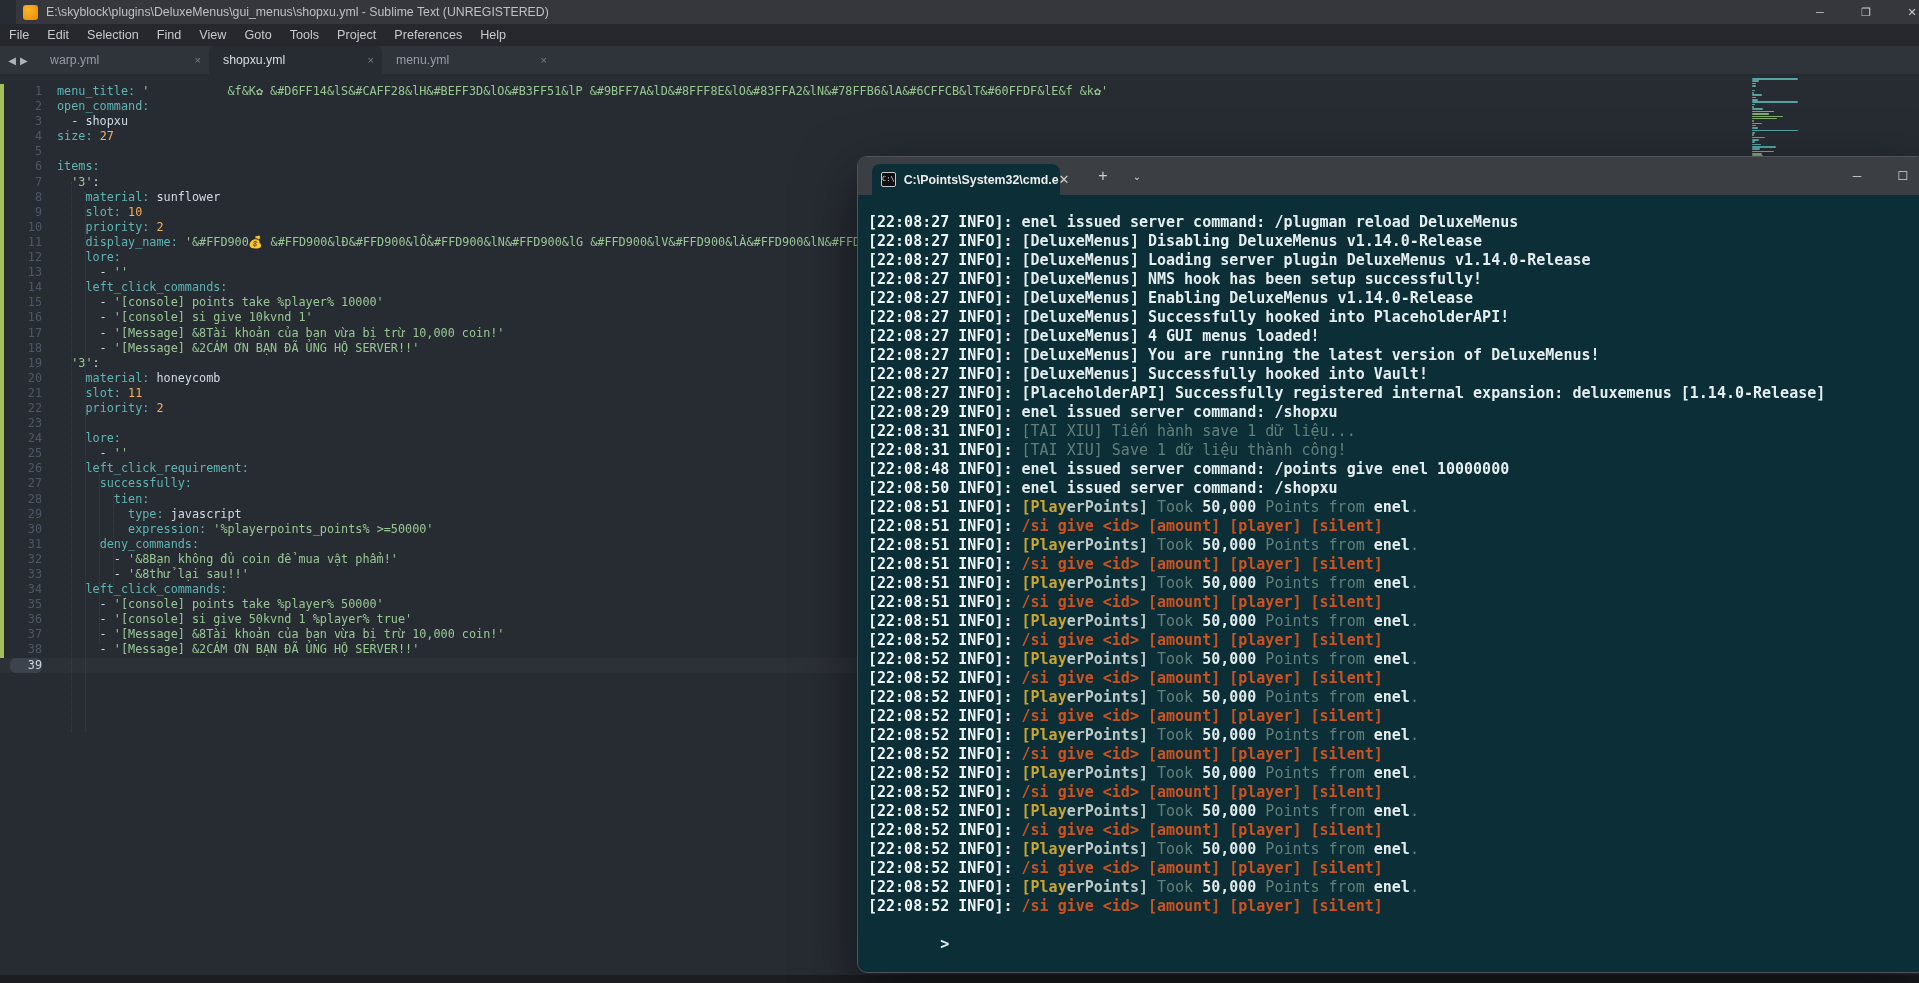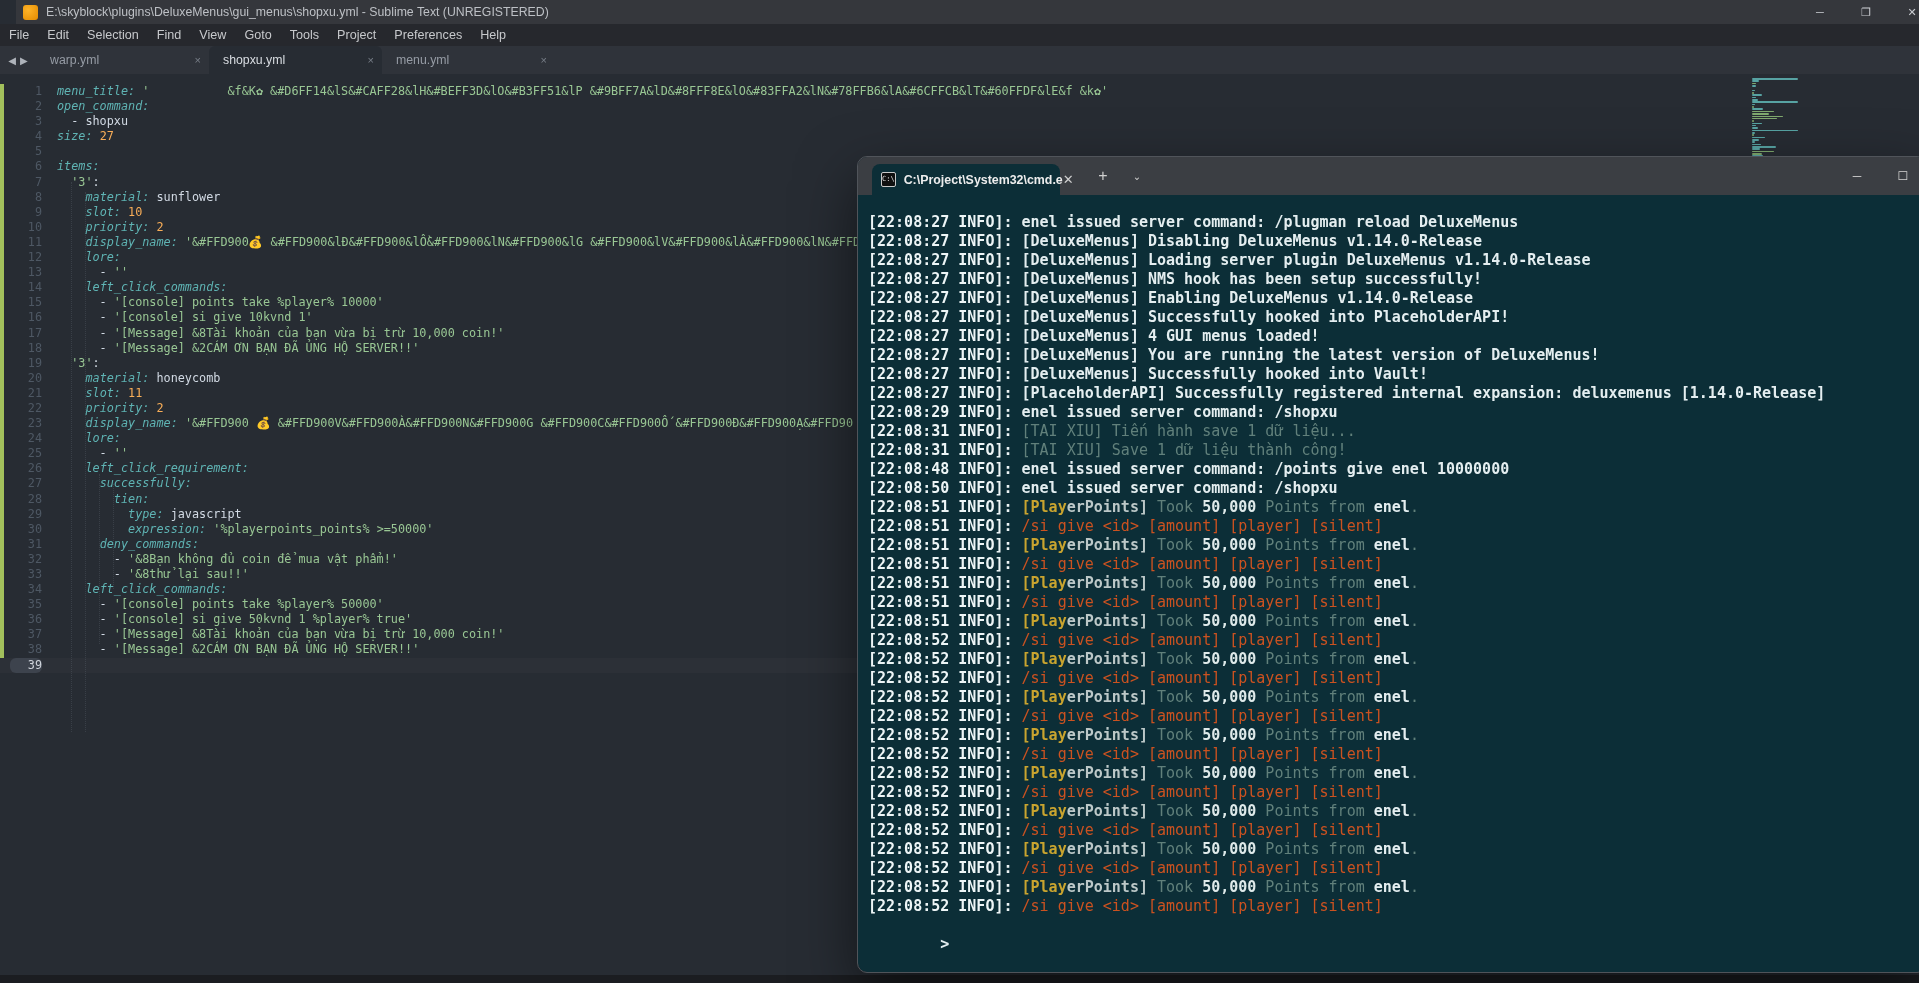--- a/index.html
+++ b/index.html
@@ -29,21 +29,21 @@
   
   #editor{position:absolute;left:0;top:74px;width:100%;height:901px;background:var(--editor-bg,#272C33);}
   #code-lines{position:absolute;left:0;top:10px;width:100%;
               font-family:"DejaVu Sans Mono",monospace;font-size:11.8px;}
   .code-line{display:flex;height:15.1px;line-height:15.1px;white-space:pre;}
   .gbar{width:4px;margin-right:6px;}
   .gbar.on{background:var(--gutter-green,#A2C05C);}
   .ln{width:32px;text-align:right;color:#4E5864;margin-right:15px;}
   .code-line.active{background:rgba(255,255,255,0.025);}
   .code-line.active .ln{background:#3D434D;color:#CFD4DB;border-radius:6px;}
-  .c-key{color:var(--key,#5FB4B4);font-style:italic;}
+  .c-key{color:var(--key,#5FB4B4);}
   .c-str{color:var(--string,#99C794);text-align:center;}
   .c-num{color:var(--number,#F9AE58);}
   .c-plain{color:#D2DAE4;}
   .iguide{position:absolute;width:0;border-left:1px dotted rgba(171,185,198,.14);}
   #minimap{position:absolute;left:1752px;top:4px;width:50px;}
   .mm-bar{height:1.6px;margin-bottom:0.75px;border-radius:1px;}
 
   #bottomstrip{position:absolute;left:0;top:975px;width:100%;height:8px;background:#1B1D21;}
 
   
@@ -66,21 +66,21 @@
   #term-titlebar .wbtns{margin-left:auto;display:flex;height:38px;align-self:flex-start;}
   #term-titlebar .wbtn{color:#D4D4D4;font-size:12px;}
   #term-body{position:absolute;left:0;top:38px;width:100%;height:777px;
              font-family:"DejaVu Sans Mono",monospace;font-size:15px;
              padding:18px 0 0 10px;box-sizing:border-box;}
   .term-line{height:19px;line-height:19px;white-space:pre;}
   .s-t{color:#EDF5F6;font-weight:bold;}
   .s-w{color:#E4EEF0;font-weight:bold;}
   .s-b{color:#DFEAEA;font-weight:bold;}
   .s-d{color:var(--dim,#61807B);}
-  .s-r{color:var(--red,#CC5220);font-weight:normal;}
+  .s-r{color:var(--red,#CC5220);font-weight:bold;}
   .s-y{color:var(--yellow,#C9A42F);font-weight:bold;}
   .s-g{color:#BCC8C8;font-weight:bold;}
 </style>
 </head>
 <body>
 
 <div id="screen">
 
   <div id="titlebar">
     <div id="st-icon"></div>
@@ -145,21 +145,21 @@
         <div class="code-line"><span class="gbar on"></span><span class="ln">13</span><span><span class="c-plain">      - </span><span class="c-str">''</span></span></div>
         <div class="code-line"><span class="gbar on"></span><span class="ln">14</span><span><span class="c-plain">    </span><span class="c-key">left_click_commands:</span></span></div>
         <div class="code-line"><span class="gbar on"></span><span class="ln">15</span><span><span class="c-plain">      - </span><span class="c-str">'[console] points take %player% 10000'</span></span></div>
         <div class="code-line"><span class="gbar on"></span><span class="ln">16</span><span><span class="c-plain">      - </span><span class="c-str">'[console] si give 10kvnd 1'</span></span></div>
         <div class="code-line"><span class="gbar on"></span><span class="ln">17</span><span><span class="c-plain">      - </span><span class="c-str">'[Message] &amp;8Tài khoản của bạn vừa bị trừ 10,000 coin!'</span></span></div>
         <div class="code-line"><span class="gbar on"></span><span class="ln">18</span><span><span class="c-plain">      - </span><span class="c-str">'[Message] &amp;2CÁM ƠN BẠN ĐÃ ỦNG HỘ SERVER!!'</span></span></div>
         <div class="code-line"><span class="gbar on"></span><span class="ln">19</span><span><span class="c-plain">  </span><span class="c-str">'3'</span><span class="c-plain">:</span></span></div>
         <div class="code-line"><span class="gbar on"></span><span class="ln">20</span><span><span class="c-plain">    </span><span class="c-key">material:</span><span class="c-plain"> honeycomb</span></span></div>
         <div class="code-line"><span class="gbar on"></span><span class="ln">21</span><span><span class="c-plain">    </span><span class="c-key">slot:</span><span class="c-plain"> </span><span class="c-num">11</span></span></div>
         <div class="code-line"><span class="gbar on"></span><span class="ln">22</span><span><span class="c-plain">    </span><span class="c-key">priority:</span><span class="c-plain"> </span><span class="c-num">2</span></span></div>
-        <div class="code-line"><span class="gbar on"></span><span class="ln">23</span><span><span class="c-plain">    </span><span class="c-key">display_name:</span><span class="c-plain"> </span><span class="c-str">'&amp;#FFD900 💰 &amp;#FFD900V&amp;#FFD900À&amp;#FFD900N&amp;#FFD900G &amp;#FFD900C&amp;#FFD900Ố &amp;#FFD900Đ&amp;#FFD900Ạ&amp;#FFD90</span></span></div>
+        <div class="code-line"><span class="gbar on"></span><span class="ln">23</span></div>
         <div class="code-line"><span class="gbar on"></span><span class="ln">24</span><span><span class="c-plain">    </span><span class="c-key">lore:</span></span></div>
         <div class="code-line"><span class="gbar on"></span><span class="ln">25</span><span><span class="c-plain">      - </span><span class="c-str">''</span></span></div>
         <div class="code-line"><span class="gbar on"></span><span class="ln">26</span><span><span class="c-plain">    </span><span class="c-key">left_click_requirement:</span></span></div>
         <div class="code-line"><span class="gbar on"></span><span class="ln">27</span><span><span class="c-plain">      </span><span class="c-key">successfully:</span></span></div>
         <div class="code-line"><span class="gbar on"></span><span class="ln">28</span><span><span class="c-plain">        </span><span class="c-key">tien:</span></span></div>
         <div class="code-line"><span class="gbar on"></span><span class="ln">29</span><span><span class="c-plain">          </span><span class="c-key">type:</span><span class="c-plain"> javascript</span></span></div>
         <div class="code-line"><span class="gbar on"></span><span class="ln">30</span><span><span class="c-plain">          </span><span class="c-key">expression:</span><span class="c-plain"> </span><span class="c-str">'%playerpoints_points% &gt;=50000'</span></span></div>
         <div class="code-line"><span class="gbar on"></span><span class="ln">31</span><span><span class="c-plain">      </span><span class="c-key">deny_commands:</span></span></div>
         <div class="code-line"><span class="gbar on"></span><span class="ln">32</span><span><span class="c-plain">        - </span><span class="c-str">'&amp;8Bạn không đủ coin để mua vật phẩm!'</span></span></div>
         <div class="code-line"><span class="gbar on"></span><span class="ln">33</span><span><span class="c-plain">        - </span><span class="c-str">'&amp;8thử lại sau!!'</span></span></div>
@@ -212,21 +212,21 @@
         <div class="mm-bar" style="width: 0px; background: transparent;"></div>
       </div>
   </div>
 
   <div id="bottomstrip"></div>
 
   <div id="terminal">
     <div id="term-titlebar">
       <div id="term-tab">
         <span id="cmd-icon">C:\</span>
-        <span>C:\Project\System32\cmd.e</span>
+        <span>C:\Points\System32\cmd.e</span>
         <span class="x">✕</span>
       </div>
       <span class="tbtn" id="term-newtab">+</span>
       <span class="tbtn" id="term-chevron">⌄</span>
       <div class="wbtns">
         <span class="wbtn">─</span>
         <span class="wbtn">☐</span>
       </div>
     </div>
     <div id="term-body">

